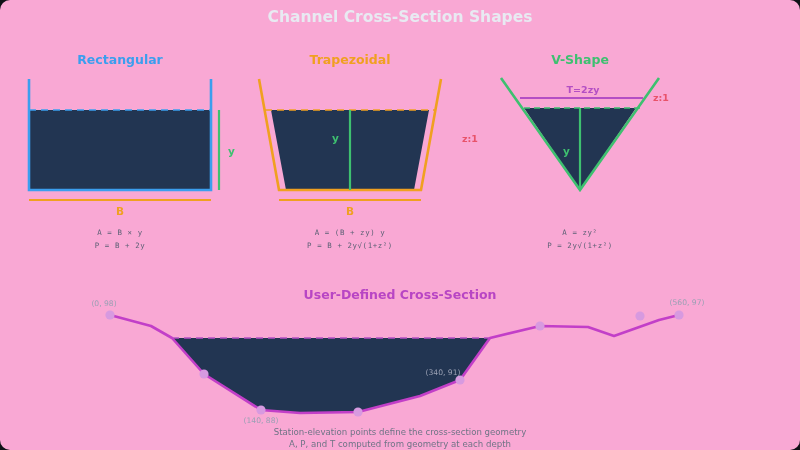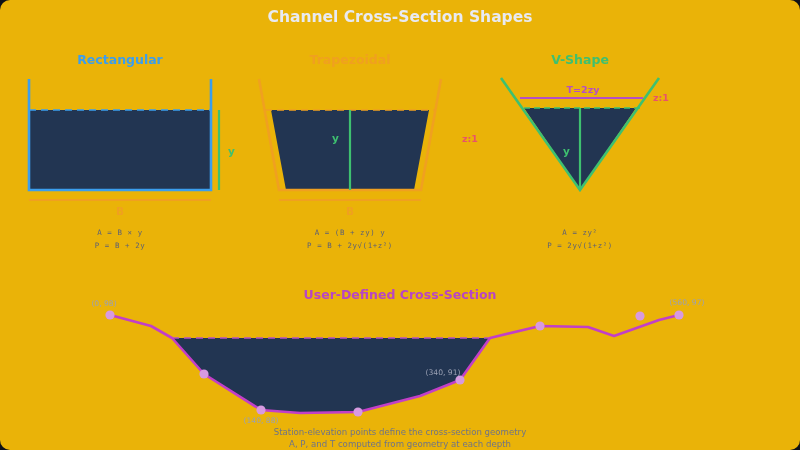--- a/index.html
+++ b/index.html
@@ -10,21 +10,21 @@
   body {
     width: 800px;
     height: 450px;
     overflow: hidden;
     font-family: "DejaVu Sans", "Liberation Sans", sans-serif;
   }
   #root {
     position: relative;
     width: 800px;
     height: 450px;
-    background: #eab308;
+    background: #f9a8d4;
     border-radius: 10px;
     overflow: hidden;
   }
   svg.canvas {
     position: absolute;
     top: 0; left: 0;
     width: 800px;
     height: 450px;
     display: block;
   }

